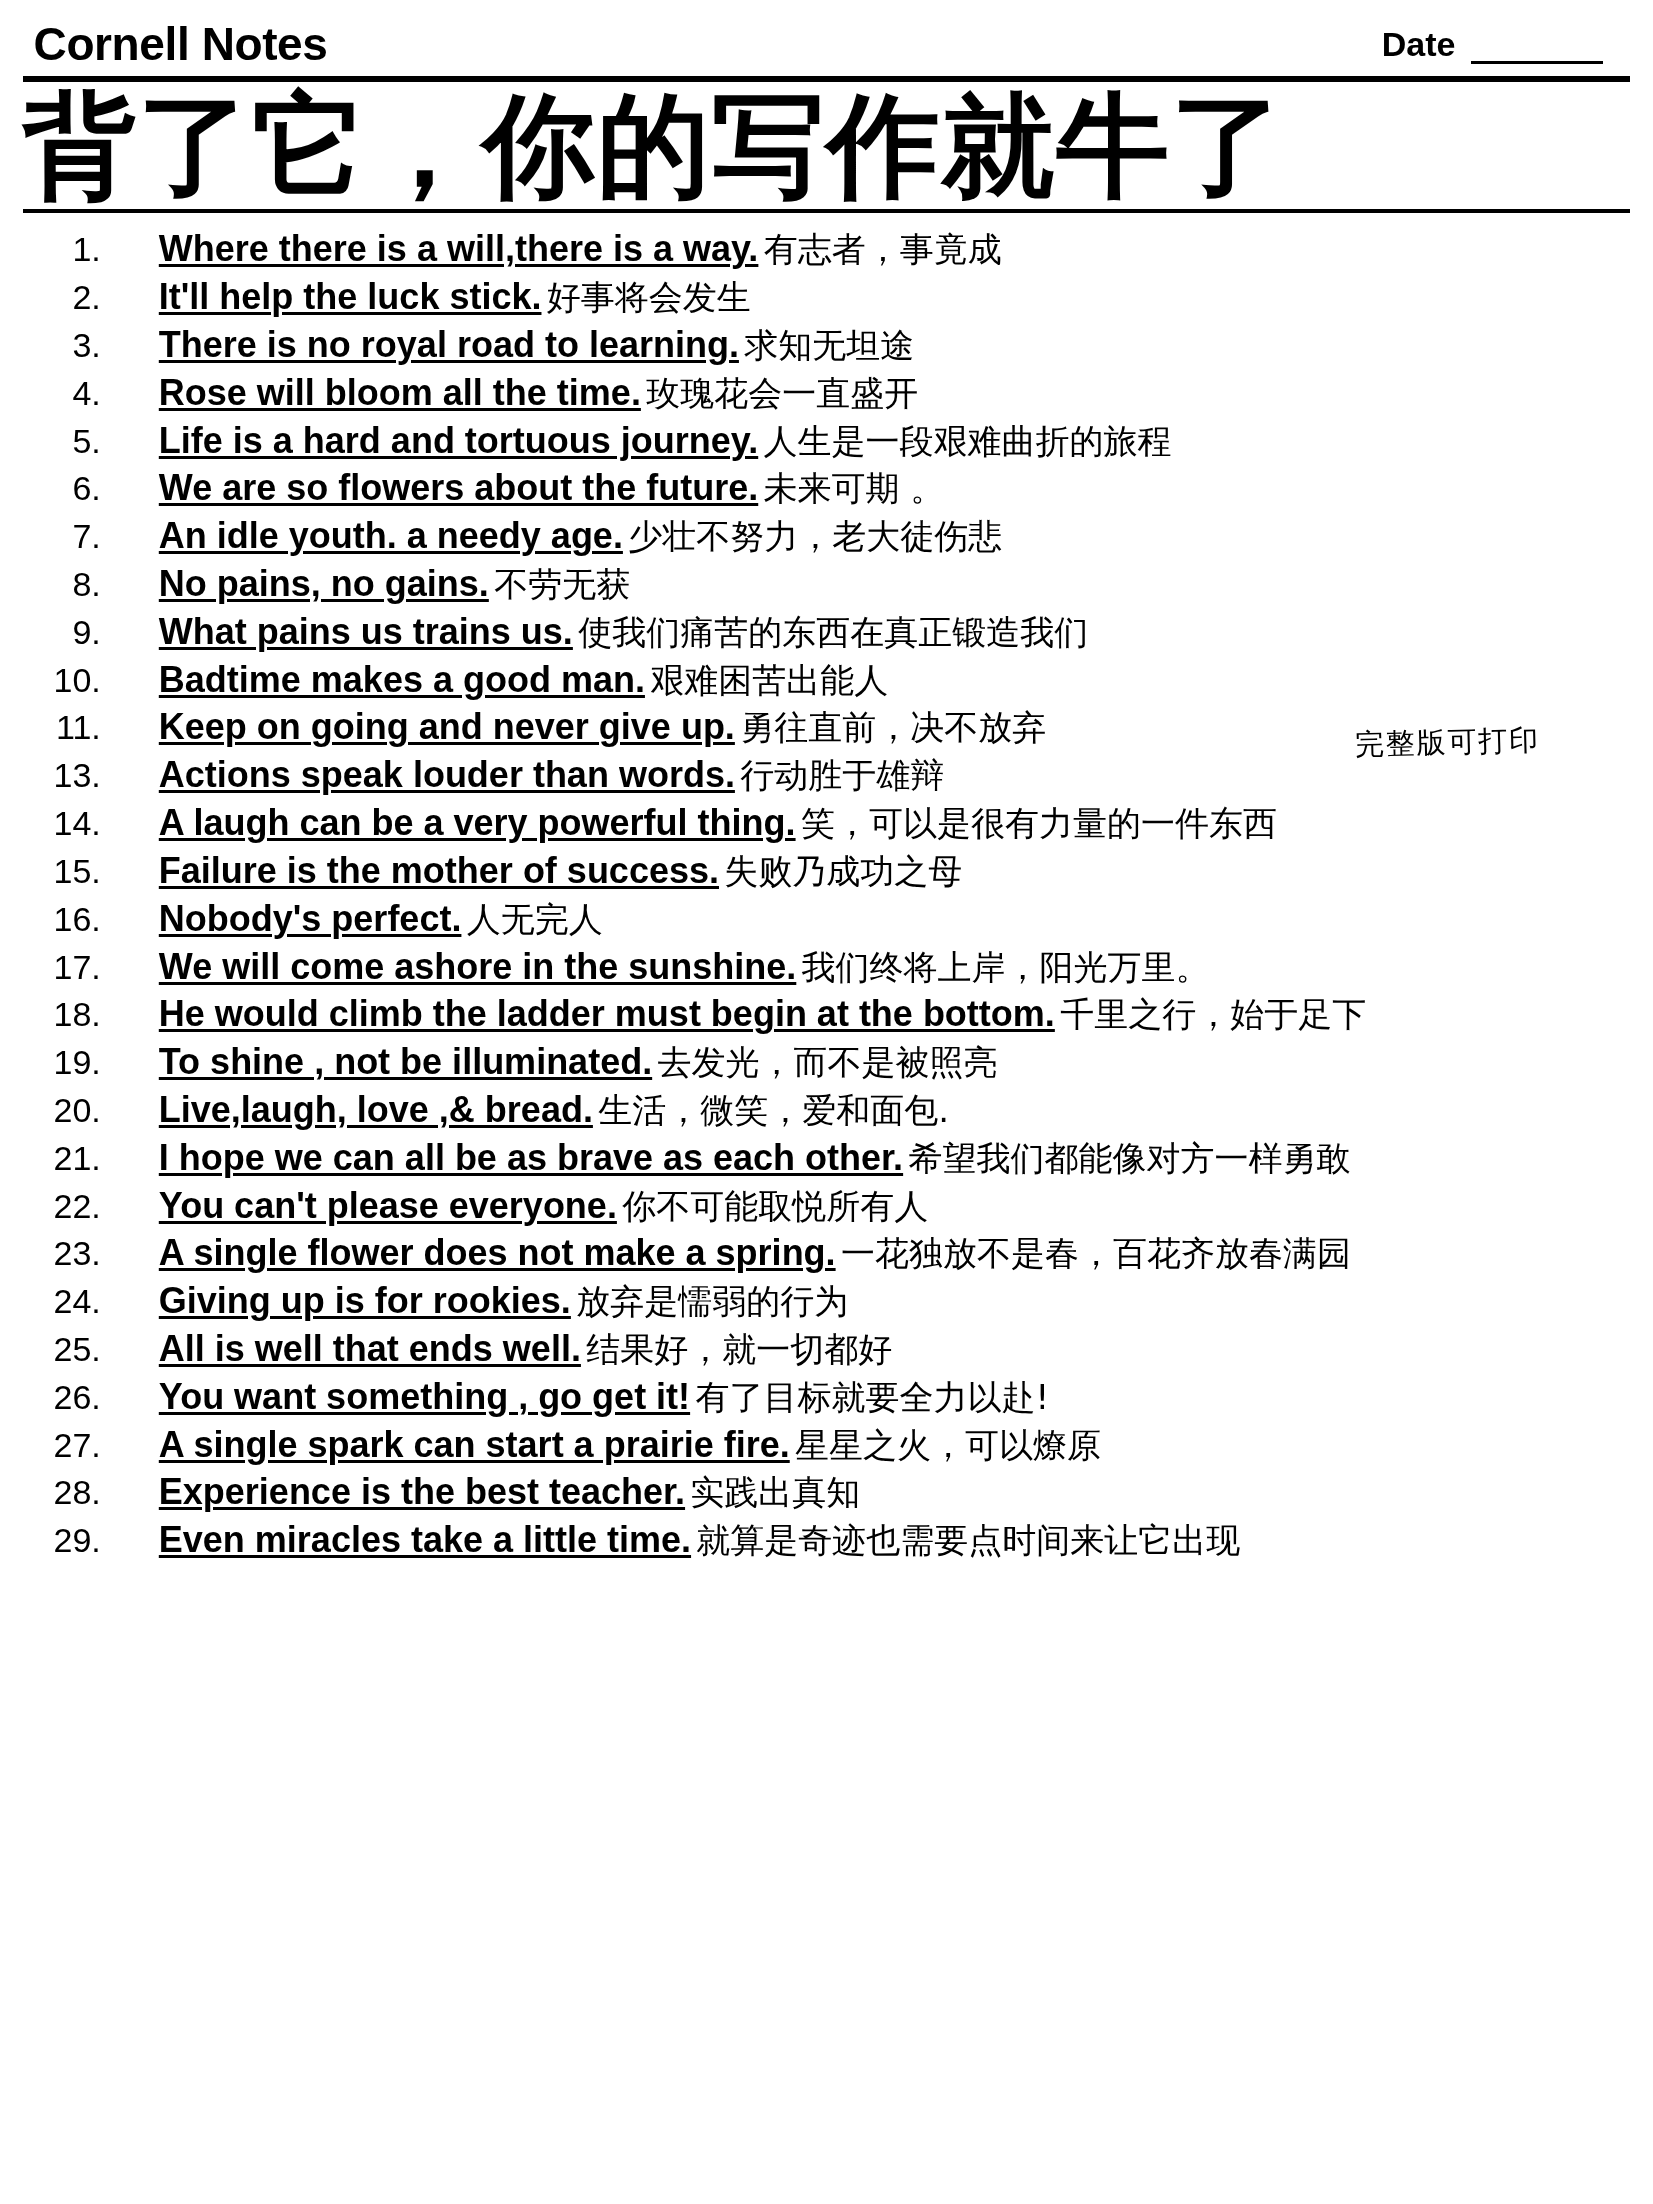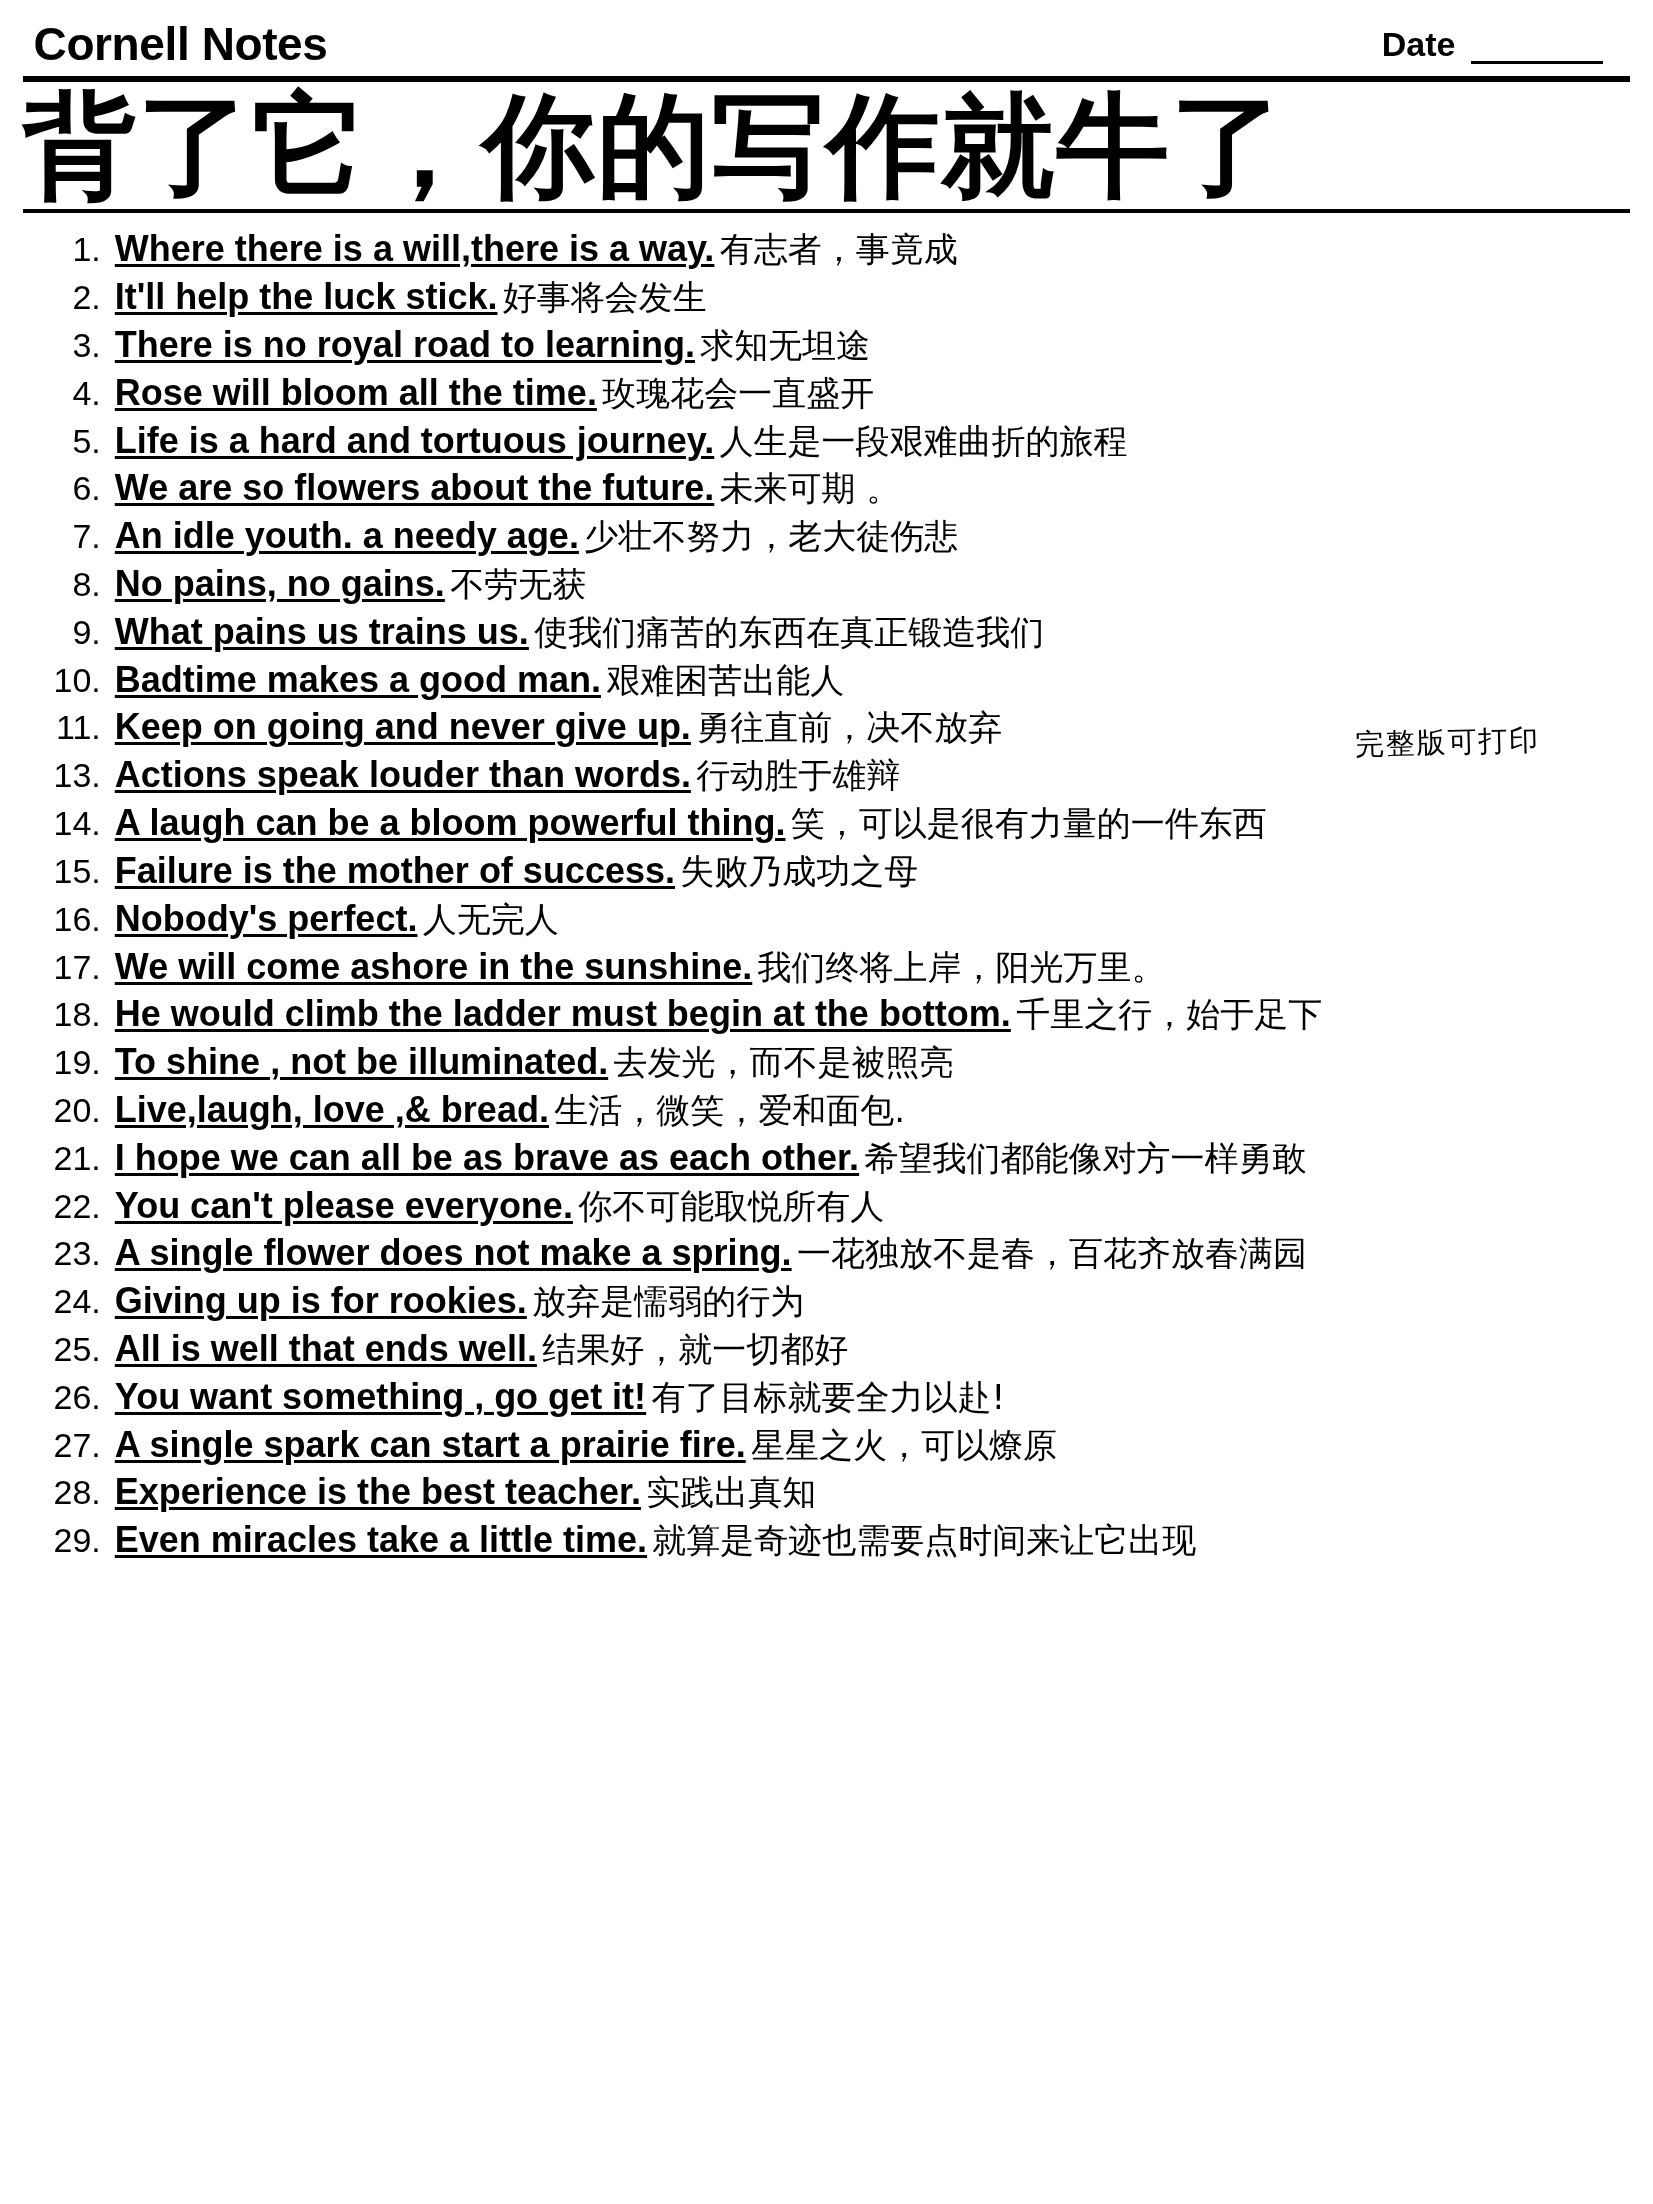--- a/index.html
+++ b/index.html
@@ -92,20 +92,21 @@
     flex: 1;
     white-space: nowrap;
   }
   .en {
     font-size: 36px;
     font-weight: bold;
     text-decoration: underline;
     text-underline-offset: 2.6px;
     text-decoration-thickness: 2.6px;
     font-family: "Liberation Sans", sans-serif;
+    margin-left: 44px;
   }
   .zh {
     font-size: 34px;
     font-weight: normal;
     font-family: "DejaVu Sans", sans-serif;
     padding-left: 5.3px;
   }
   
   .watermark {
     position: absolute;
@@ -222,21 +223,21 @@
     <div class="item">
       <div class="num">13.</div>
       <div class="text-wrap">
         <span class="en">Actions speak louder than words.</span><span class="zh">行动胜于雄辩</span>
       </div>
     </div>
 
     <div class="item">
       <div class="num">14.</div>
       <div class="text-wrap">
-        <span class="en">A laugh can be a bloom powerful thing.</span><span class="zh">笑，可以是很有力量的一件东西</span>
+        <span class="en">A laugh can be a very powerful thing.</span><span class="zh">笑，可以是很有力量的一件东西</span>
       </div>
     </div>
 
     <div class="item">
       <div class="num">15.</div>
       <div class="text-wrap">
         <span class="en">Failure is the mother of success.</span><span class="zh">失败乃成功之母</span>
       </div>
     </div>
 

